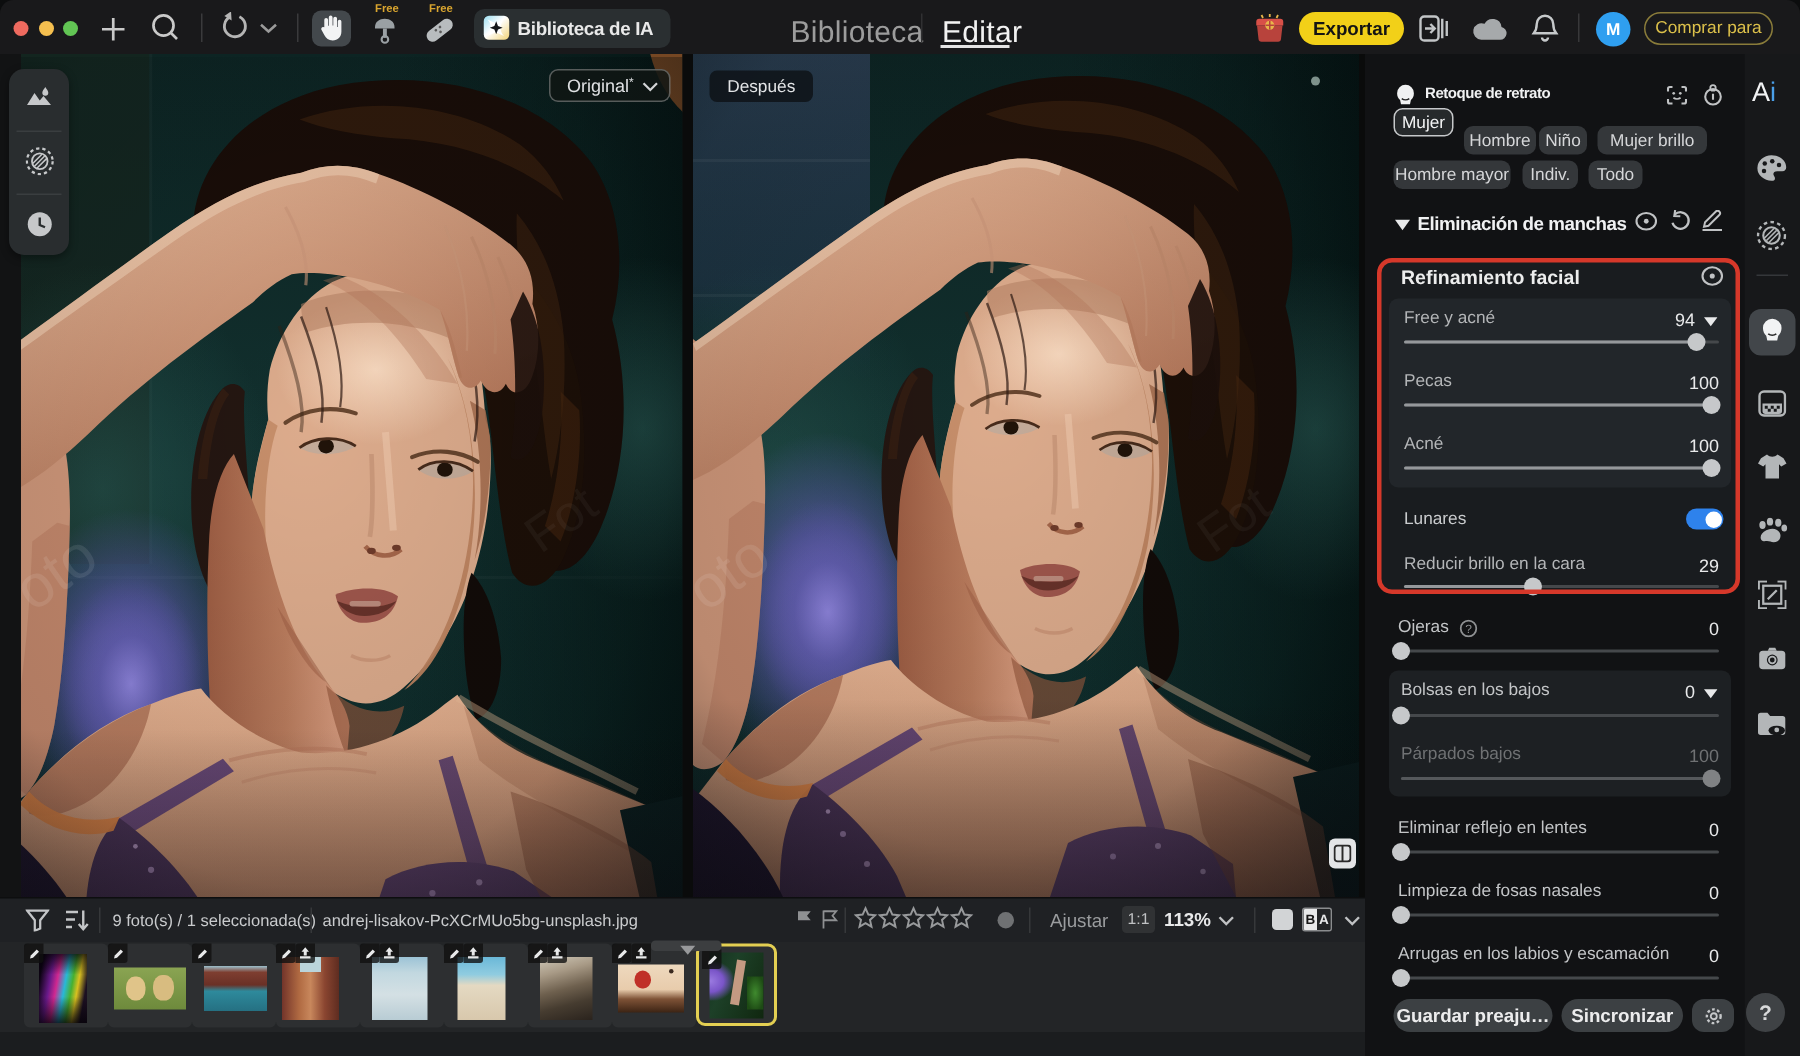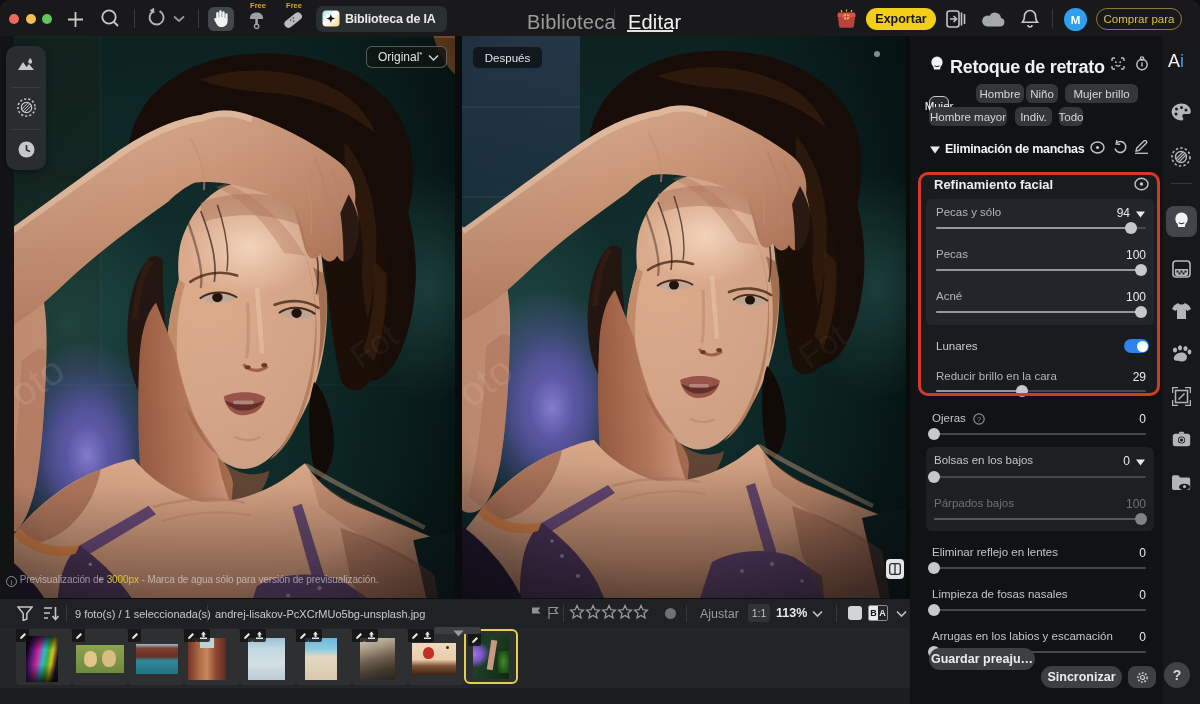--- a/index.html
+++ b/index.html
@@ -383,39 +383,39 @@
 <div class="abs" id="gap1"></div>
 <div class="abs" id="photoR"><svg width="444" height="562">
         <use href="#ph"></use>
       </svg></div>
 <div class="abs" id="gap2"></div>
 <div class="abs" id="rpanel">
  <svg class="abs" style="left:20px;top:20px" width="14" height="15">
         <path d="M7,0.5 a5.6 5.6 0 0 1 5.6,5.6 c0,2 -0.8,3.6 -2,4.6 L10,13.5 L4,13.5 L3.4,10.7 c-1.2,-1 -2,-2.6 -2,-4.6 A5.6 5.6 0 0 1 7,0.5 Z" fill="#f0f1f2"></path>
         <path d="M4.5,9.8 a3.5 2.6 0 0 0 5,0" stroke="#222" stroke-width="1" fill="none"></path>
       </svg>
- <div class="abs" style="left:40px;top:21px;font-size:18px;font-weight:bold;color:#f0f1f2;letter-spacing:-.3px">Retoque de retrato</div>
+ <div class="abs" style="left:40px;top:21px;font-size:10px;font-weight:bold;color:#f0f1f2;letter-spacing:-.3px">Retoque de retrato</div>
  <svg class="abs icon" style="left:201px;top:21px" width="14" height="13">
         <path d="M1,4 V2.2 A1.2 1.2 0 0 1 2.2,1 H4 M10,1 H11.8 A1.2 1.2 0 0 1 13,2.2 V4 M13,9 V10.8 A1.2 1.2 0 0 1 11.8,12 H10 M4,12 H2.2 A1.2 1.2 0 0 1 1,10.8 V9" stroke="#c0c2c4" stroke-width="1.4" fill="none"></path>
         <circle cx="4.8" cy="5.2" r="0.9" fill="#c0c2c4"></circle>
         <circle cx="9.2" cy="5.2" r="0.9" fill="#c0c2c4"></circle>
         <path d="M4.6,8.2 a3.2 2 0 0 0 4.8,0" stroke="#c0c2c4" stroke-width="1.2" fill="none"></path>
       </svg>
  <svg class="abs icon" style="left:226px;top:20px" width="12" height="15">
         <circle cx="6" cy="8.5" r="5.2" stroke="#c0c2c4" stroke-width="1.4" fill="none"></circle>
         <path d="M6,0.8 a1.8 1.8 0 0 1 0,3.6 a1.8 1.8 0 0 1 0,-3.6" stroke="#c0c2c4" stroke-width="1.2" fill="none"></path>
         <path d="M6,6.5 V10.5" stroke="#c0c2c4" stroke-width="1.4"></path>
       </svg>
- <div class="abs pillbtn" style="left:19px;top:60px;width:20px;height:19px;background:#26292b;border:1.5px solid #c6c8ca;color:#f2f3f4">Mujer</div>
+ <div class="abs pillbtn" style="left:19px;top:36px;width:40px;height:19px;background:#26292b;border:1.5px solid #c6c8ca;color:#f2f3f4">Mujer</div>
  <div class="abs pillbtn" style="left:66px;top:48px;width:48px;height:19px">Hombre</div>
  <div class="abs pillbtn" style="left:116px;top:48px;width:32px;height:19px">Niño</div>
  <div class="abs pillbtn" style="left:155px;top:48px;width:73px;height:19px">Mujer brillo</div>
  <div class="abs pillbtn" style="left:19px;top:71px;width:78px;height:19px">Hombre mayor</div>
  <div class="abs pillbtn" style="left:105px;top:71px;width:37px;height:19px">Indiv.</div>
- <div class="abs pillbtn" style="left:149px;top:71px;width:24px;height:19px">Todo</div>
+ <div class="abs pillbtn" style="left:149px;top:71px;width:36px;height:19px">Todo</div>
  <svg class="abs" style="left:20px;top:110px" width="10" height="8">
         <path d="M0,0.5 L10,0.5 L5,7.5 Z" fill="#e8e9ea"></path>
       </svg>
  <div class="abs" style="left:35px;top:106px;font-size:12.5px;font-weight:bold;color:#f0f1f2;letter-spacing:-.3px">Eliminación de manchas</div>
  <svg class="abs" style="left:180px;top:105px" width="15" height="13">
         <ellipse cx="7.5" cy="6.5" rx="6.5" ry="5.5" stroke="#c0c2c4" stroke-width="1.4" fill="none"></ellipse>
         <circle cx="7.5" cy="6.5" r="1.6" fill="#c0c2c4"></circle>
       </svg>
  <svg class="abs" style="left:203px;top:104px" width="15" height="14">
         <path d="M3.5,3 A5.5 5.5 0 1 1 2,8.5" stroke="#c0c2c4" stroke-width="1.5" fill="none"></path>
@@ -426,21 +426,21 @@
         <path d="M1,13.3 L14,13.3" stroke="#c0c2c4" stroke-width="1.3"></path>
       </svg>
 
  <div class="abs" style="left:8px;top:136px;width:242px;height:224px;background:#191c1f;border-radius:10px"></div>
  <div class="abs" style="left:24px;top:141px;font-size:13px;font-weight:bold;color:#eceded">Refinamiento facial</div>
  <svg class="abs" style="left:224px;top:141px" width="15" height="14">
         <ellipse cx="7.5" cy="7" rx="6.5" ry="5.8" stroke="#c0c2c4" stroke-width="1.4" fill="none"></ellipse>
         <circle cx="7.5" cy="7" r="1.7" fill="#c0c2c4"></circle>
       </svg>
  <div class="abs card" style="left:16px;top:163px;width:228px;height:126px"></div>
- <div class="abs lab" style="left:26px;top:170px">Pecas y sólo</div>
+ <div class="abs lab" style="left:26px;top:170px">Free y acné</div>
  <div class="abs val" style="left:196px;top:170px;width:24px">94</div>
  <svg class="abs" style="left:226px;top:175px" width="9" height="7">
         <path d="M0,0.5 L9,0.5 L4.5,6.5 Z" fill="#e8e9ea"></path>
       </svg>
  <div class="abs track" style="left:26px;top:191px;width:210px"></div>
  <div class="abs fill" style="left:26px;top:191px;width:195px"></div>
  <div class="abs knob" style="left:215px;top:186px"></div>
  <div class="abs lab" style="left:26px;top:212px">Pecas</div>
  <div class="abs val" style="left:206px;top:212px;width:30px">100</div>
  <div class="abs track" style="left:26px;top:233px;width:210px"></div>
@@ -487,21 +487,21 @@
  <div class="abs track" style="left:24px;top:531px;width:212px"></div>
  <div class="abs knob" style="left:18px;top:526px"></div>
  <div class="abs lab" style="left:22px;top:552px;color:#c3c5c7">Limpieza de fosas nasales</div>
  <div class="abs val" style="left:212px;top:552px;width:24px">0</div>
  <div class="abs track" style="left:24px;top:573px;width:212px"></div>
  <div class="abs knob" style="left:18px;top:568px"></div>
  <div class="abs lab" style="left:22px;top:594px;color:#c3c5c7">Arrugas en los labios y escamación</div>
  <div class="abs val" style="left:212px;top:594px;width:24px">0</div>
  <div class="abs track" style="left:24px;top:615px;width:212px"></div>
  <div class="abs knob" style="left:18px;top:610px"></div>
- <div class="abs btn2" style="left:19px;top:612px;width:106px;height:22px">Guardar preaju…</div>
+ <div class="abs btn2" style="left:19px;top:630px;width:106px;height:22px">Guardar preaju…</div>
  <div class="abs btn2" style="left:131px;top:630px;width:81px;height:22px">Sincronizar</div>
  <div class="abs btn2" style="left:218px;top:630px;width:28px;height:22px;border-radius:8px">
         <svg width="13" height="13">
           <circle cx="6.5" cy="6.5" r="2" stroke="#c6c8ca" stroke-width="1.2" fill="none"></circle>
           <circle cx="6.5" cy="6.5" r="4.6" stroke="#c6c8ca" stroke-width="1.6" fill="none" stroke-dasharray="1.8 1.6"></circle>
         </svg>
       </div>
 </div>
 <div class="abs" id="sidebar">
  <div class="abs" style="left:5px;top:15px;font-size:18px;font-weight:normal;color:#f2f3f4;">A<span style="color:#4a9fe8">i</span></div>
@@ -724,22 +724,18 @@
         <path d="M8.5,4 V9 L12,10.5" stroke="#292d2f" stroke-width="1.6" fill="none"></path>
       </svg>
 </div>
 
 <div class="abs" style="left:366px;top:46px;width:81px;height:22px;background:rgba(16,22,20,.82);border:1px solid rgba(255,255,255,.3);border-radius:6px"></div>
 <div class="abs" style="left:378px;top:50px;font-size:12px;color:#dfe1e3">Original<span style="font-size:8px;vertical-align:4px">*</span></div>
 <svg class="abs" style="left:428px;top:54px" width="11" height="8">
       <path d="M1,1.5 L5.5,6 L10,1.5" stroke="#d0d2d4" stroke-width="1.5" fill="none"></path>
     </svg>
 <div class="abs chip" style="left:473px;top:47px;width:69px;height:21px">Después</div>
-<div class="abs" style="left:6px;top:574px;font-size:10px;letter-spacing:-.1px;color:rgba(255,255,255,.5)">
- <span style="display:inline-block;width:11px;height:11px;border:1px solid rgba(255,255,255,.5);border-radius:50%;font-size:8px;text-align:center;line-height:11px;vertical-align:-2px">i</span>
- Previsualización de <span style="color:#d4c23a">3000px</span> - Marca de agua sólo para versión de previsualización.
-</div>
 <div class="abs" style="left:886px;top:559px;width:18px;height:20px;background:#e3e5e7;border-radius:4px"></div>
 <svg class="abs" style="left:889px;top:563px" width="12" height="12">
       <rect x="0.7" y="0.7" width="10.6" height="10.6" rx="2" stroke="#2a2a2a" stroke-width="1.3" fill="none"></rect>
       <path d="M6,0.7 V11.3" stroke="#2a2a2a" stroke-width="1.3"></path>
     </svg>
 </div>
 
 </body></html>

